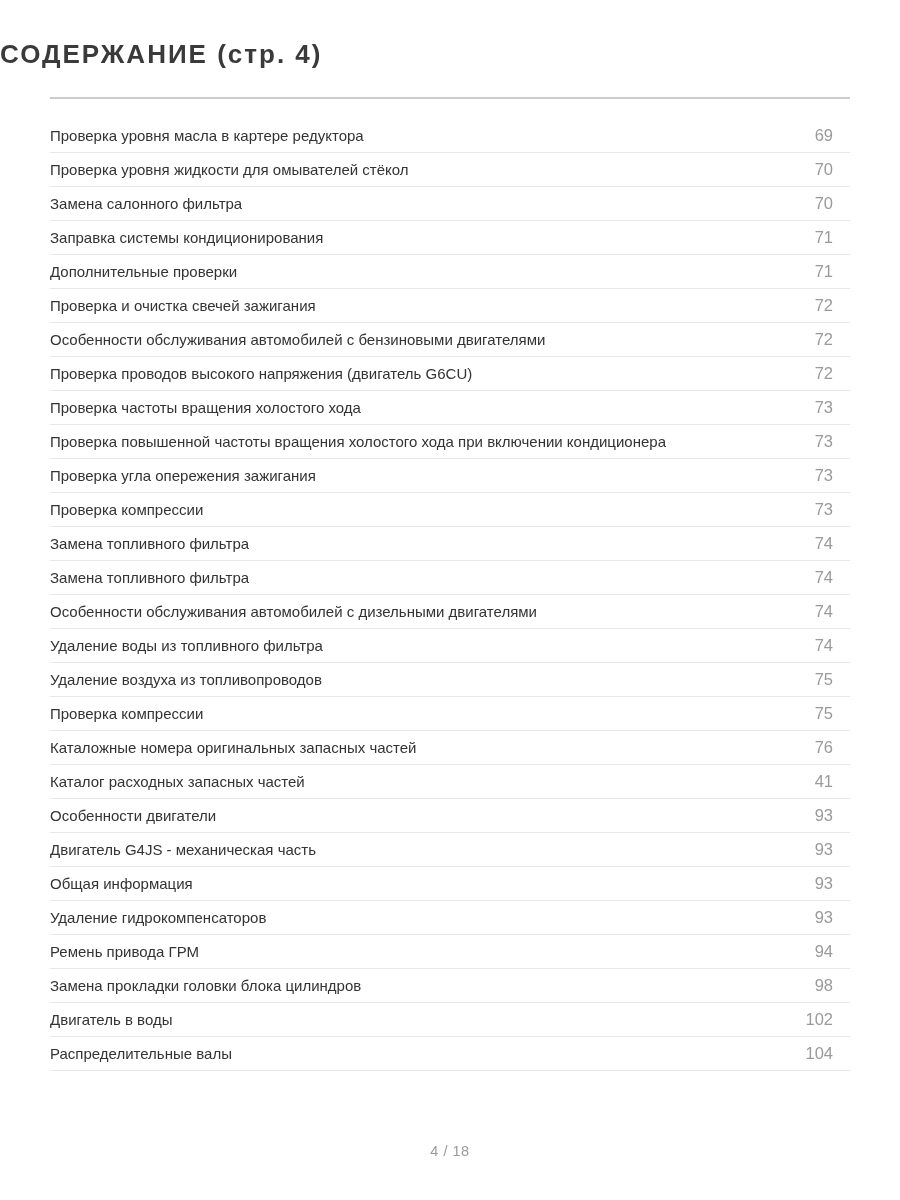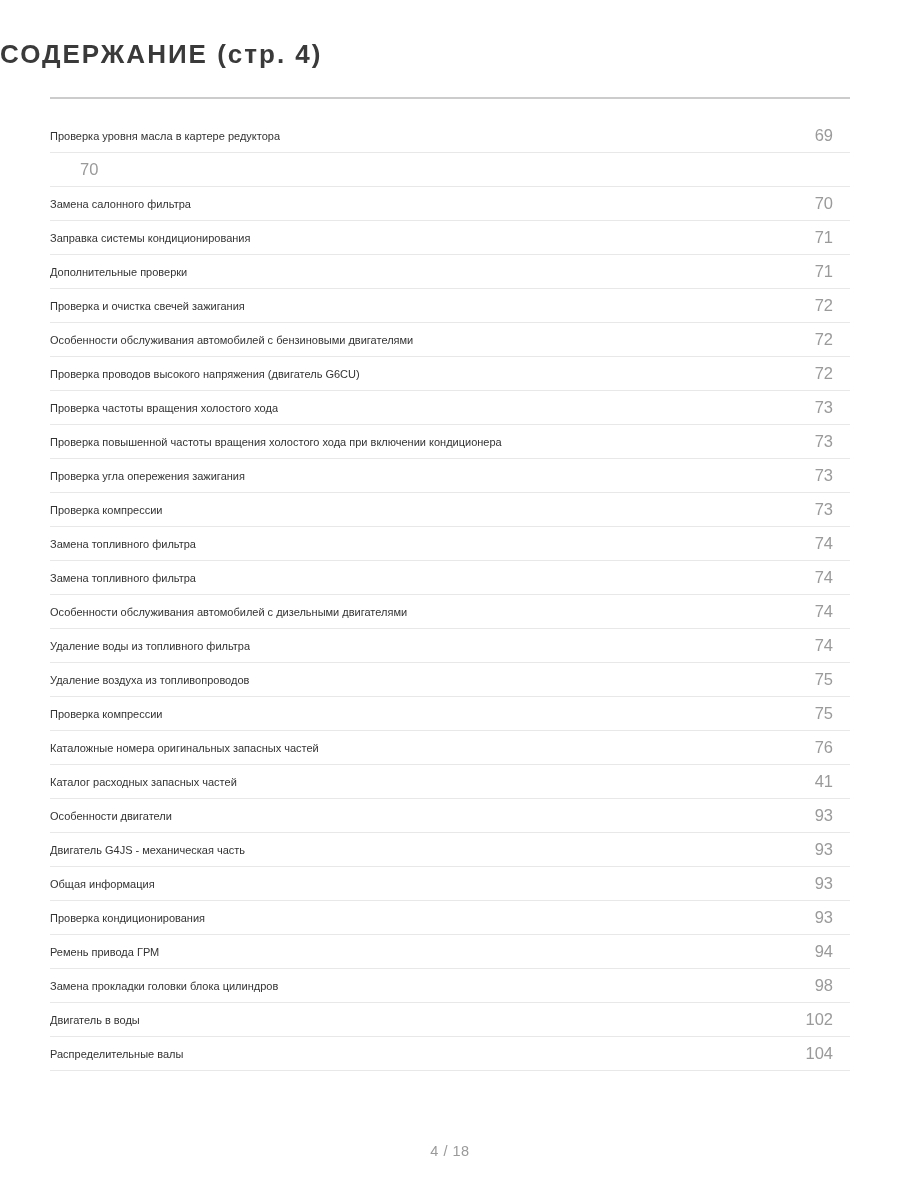--- a/index.html
+++ b/index.html
@@ -35,21 +35,21 @@
     margin: 20px 50px 0 50px;
   }
   .toc-row {
     display: flex;
     justify-content: space-between;
     align-items: center;
     height: 34px;
     border-bottom: 1px solid #e8e8e8;
   }
   .toc-label {
-    font-size: 11px;
+    font-size: 15px;
     color: #333333;
     white-space: nowrap;
     overflow: hidden;
   }
   .toc-page {
     font-size: 16.5px;
     color: #9a9a9a;
     padding-right: 17px;
     padding-left: 10px;
     flex-shrink: 0;
@@ -80,20 +80,21 @@
 
   <div class="header-rule"></div>
 
   <ul class="toc">
     <li class="toc-row">
       <span class="toc-label">Проверка уровня масла в картере редуктора</span>
       <span class="toc-page">69</span>
     </li>
 
     <li class="toc-row">
+      <span class="toc-label">Проверка уровня жидкости для омывателей стёкол</span>
       <span class="toc-page">70</span>
     </li>
 
     <li class="toc-row">
       <span class="toc-label">Замена салонного фильтра</span>
       <span class="toc-page">70</span>
     </li>
 
     <li class="toc-row">
       <span class="toc-label">Заправка системы кондиционирования</span>
@@ -189,21 +190,21 @@
       <span class="toc-label">Двигатель G4JS - механическая часть</span>
       <span class="toc-page">93</span>
     </li>
 
     <li class="toc-row">
       <span class="toc-label">Общая информация</span>
       <span class="toc-page">93</span>
     </li>
 
     <li class="toc-row">
-      <span class="toc-label">Проверка кондиционирования</span>
+      <span class="toc-label">Удаление гидрокомпенсаторов</span>
       <span class="toc-page">93</span>
     </li>
 
     <li class="toc-row">
       <span class="toc-label">Ремень привода ГРМ</span>
       <span class="toc-page">94</span>
     </li>
 
     <li class="toc-row">
       <span class="toc-label">Замена прокладки головки блока цилиндров</span>

